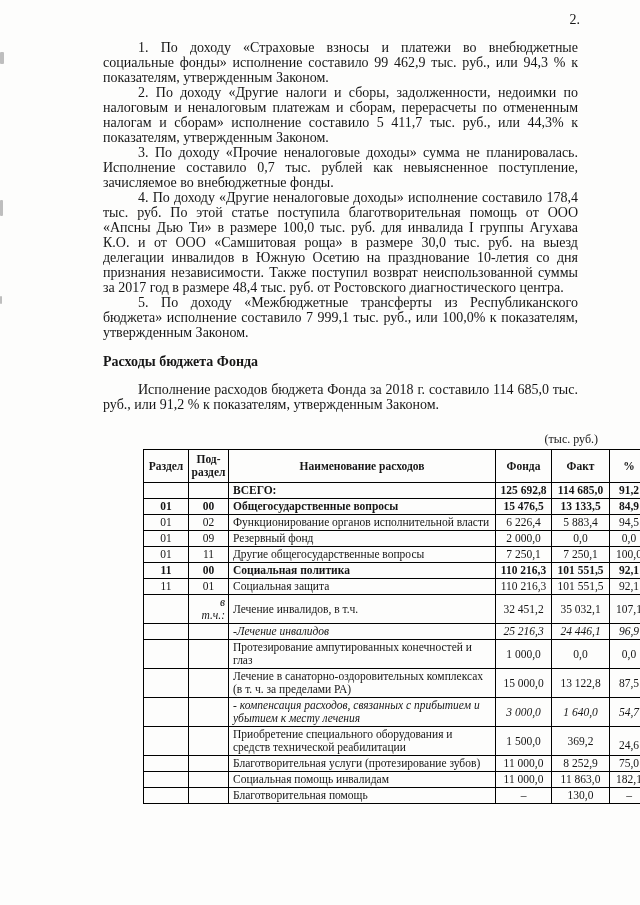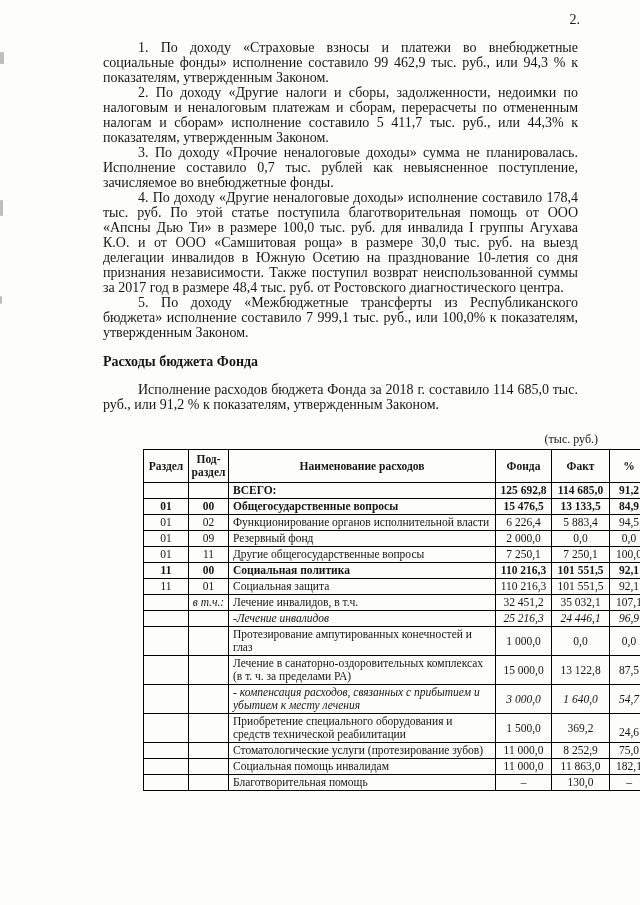--- a/index.html
+++ b/index.html
@@ -70,21 +70,21 @@
     text-align: center;
     white-space: pre-line;
     padding: 3px 2px;
     font-size: 11.5px;
   }
   td.c-num  { text-align: center; }
   td.c-name { text-align: left; padding-left: 4px; }
   td.c-val  { text-align: center; }
   tr.bold   { font-weight: bold; }
   tr.italic { font-style: italic; }
-  td.it     { font-style: italic; text-align: center; padding-left: 3px; }
+  td.it     { font-style: italic; text-align: right; padding-left: 10px; }
   td.v-bottom { vertical-align: bottom; padding-bottom: 3px; }
 </style>
 </head>
 <body>
 
 <div class="page">
 
   <div class="artifact a1"></div>
   <div class="artifact a2"></div>
   <div class="artifact a3"></div>
@@ -227,21 +227,21 @@
               <td class="c-num"></td>
               <td class="c-num"></td>
               <td class="c-name">Приобретение специального оборудования и средств технической реабилитации</td>
               <td class="c-val">1 500,0</td>
               <td class="c-val">369,2</td>
               <td class="c-val v-bottom">24,6</td>
             </tr>
             <tr>
               <td class="c-num"></td>
               <td class="c-num"></td>
-              <td class="c-name">Стоматологические услуги (протезирование зубов)</td>
+              <td class="c-name">Благотворительная услуги (протезирование зубов)</td>
               <td class="c-val">11 000,0</td>
               <td class="c-val">8 252,9</td>
               <td class="c-val">75,0</td>
             </tr>
             <tr>
               <td class="c-num"></td>
               <td class="c-num"></td>
               <td class="c-name">Социальная помощь инвалидам</td>
               <td class="c-val">11 000,0</td>
               <td class="c-val">11 863,0</td>

